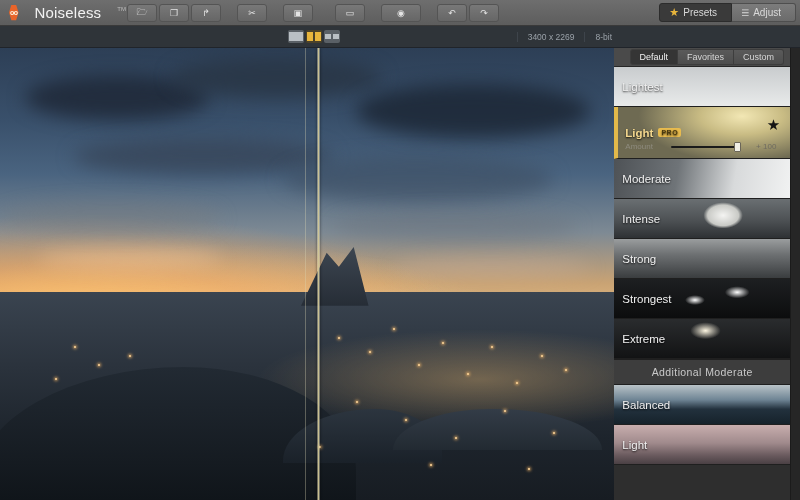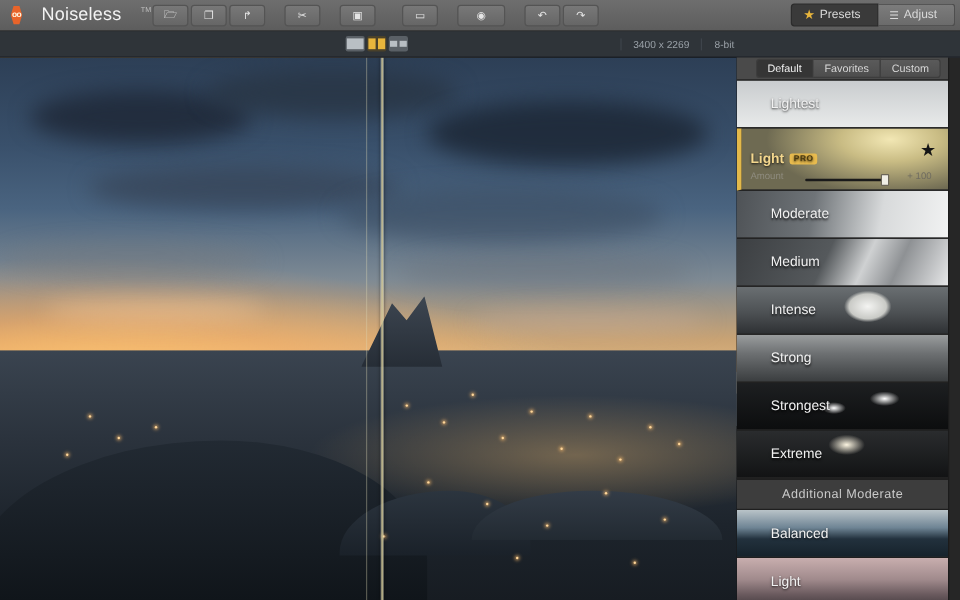--- a/index.html
+++ b/index.html
@@ -147,33 +147,33 @@
   .fbtn.active { background:#353535; color:#efefef; }
 
   .plist { flex:1; overflow:hidden; position:relative; }
   .prow {
     position:relative; height:40px; border-bottom:1px solid #1f1f1f;
     display:flex; align-items:center; overflow:hidden;
   }
   .prow .thumb { position:absolute; inset:0; }
   .prow .label {
     position:relative; z-index:3; color:#f1f1f1; font-size:11.5px;
-    padding-left:28px; text-shadow:0 1px 2px rgba(0,0,0,.85);
+    padding-left:8px; text-shadow:0 1px 2px rgba(0,0,0,.85);
   }
   .prow.sel { height:52px; border-left:4px solid #e3b94a; }
   .prow.sel .label { color:#f3d78e; font-weight:bold; padding-left:7px; }
   .pro-badge {
     display:inline-block; background:#e8bb4e; color:#4a3a10;
     font-size:7px; font-weight:bold; letter-spacing:.5px;
     padding:1px 3px; border-radius:2px; margin-left:5px; vertical-align:2px;
   }
   .fav-star { position:absolute; right:10px; top:9px; z-index:3; color:#151515; font-size:15px; }
   .slider-row {
     position:absolute; z-index:3; left:7px; right:8px; bottom:7px;
-    display:flex; align-items:flex-end; gap:18px;
+    display:flex; align-items:center; gap:18px;
   }
   .slider-label { color:#8e8b7e; font-size:8px; }
   .track { flex:1; height:2px; background:#1a1a1a; border-radius:1px; position:relative; }
   .knob {
     position:absolute; right:-3px; top:-4px; width:7px; height:10px;
     background:#f0efe6; border:1px solid #6b6658; border-radius:1px;
   }
   .slider-val { color:#6f6c60; font-size:8px; min-width:26px; }
 
   .section-head {
@@ -325,24 +325,20 @@
             </span>
             <span class="slider-val">+ 100</span>
           </div>
         </div>
 
         <div class="prow">
           <div class="thumb" style="background:linear-gradient(100deg,#4e5256 0%,#6f7478 36%,#d8dadb 68%,#f1f2f2 100%)"></div>
           <div class="label">Moderate</div>
         </div>
 
-        <div class="prow">
-          <div class="thumb" style="background:linear-gradient(115deg,#3c3f42 0%,#55595c 42%,#cfd1d2 60%,#8e9194 75%,#e6e7e8 100%)"></div>
-          <div class="label">Medium</div>
-        </div>
 
         <div class="prow">
           <div class="thumb" style="background:radial-gradient(16% 48% at 62% 42%, #f4f4f2 0%, #c9cac6 55%, rgba(0,0,0,0) 70%), linear-gradient(#6a6f72 0%,#4d5154 55%,#2e3134 100%)"></div>
           <div class="label">Intense</div>
         </div>
 
         <div class="prow">
           <div class="thumb" style="background:linear-gradient(#9a9d9e 0%,#6d7072 40%,#3a3d3f 100%)"></div>
           <div class="label">Strong</div>
         </div>

